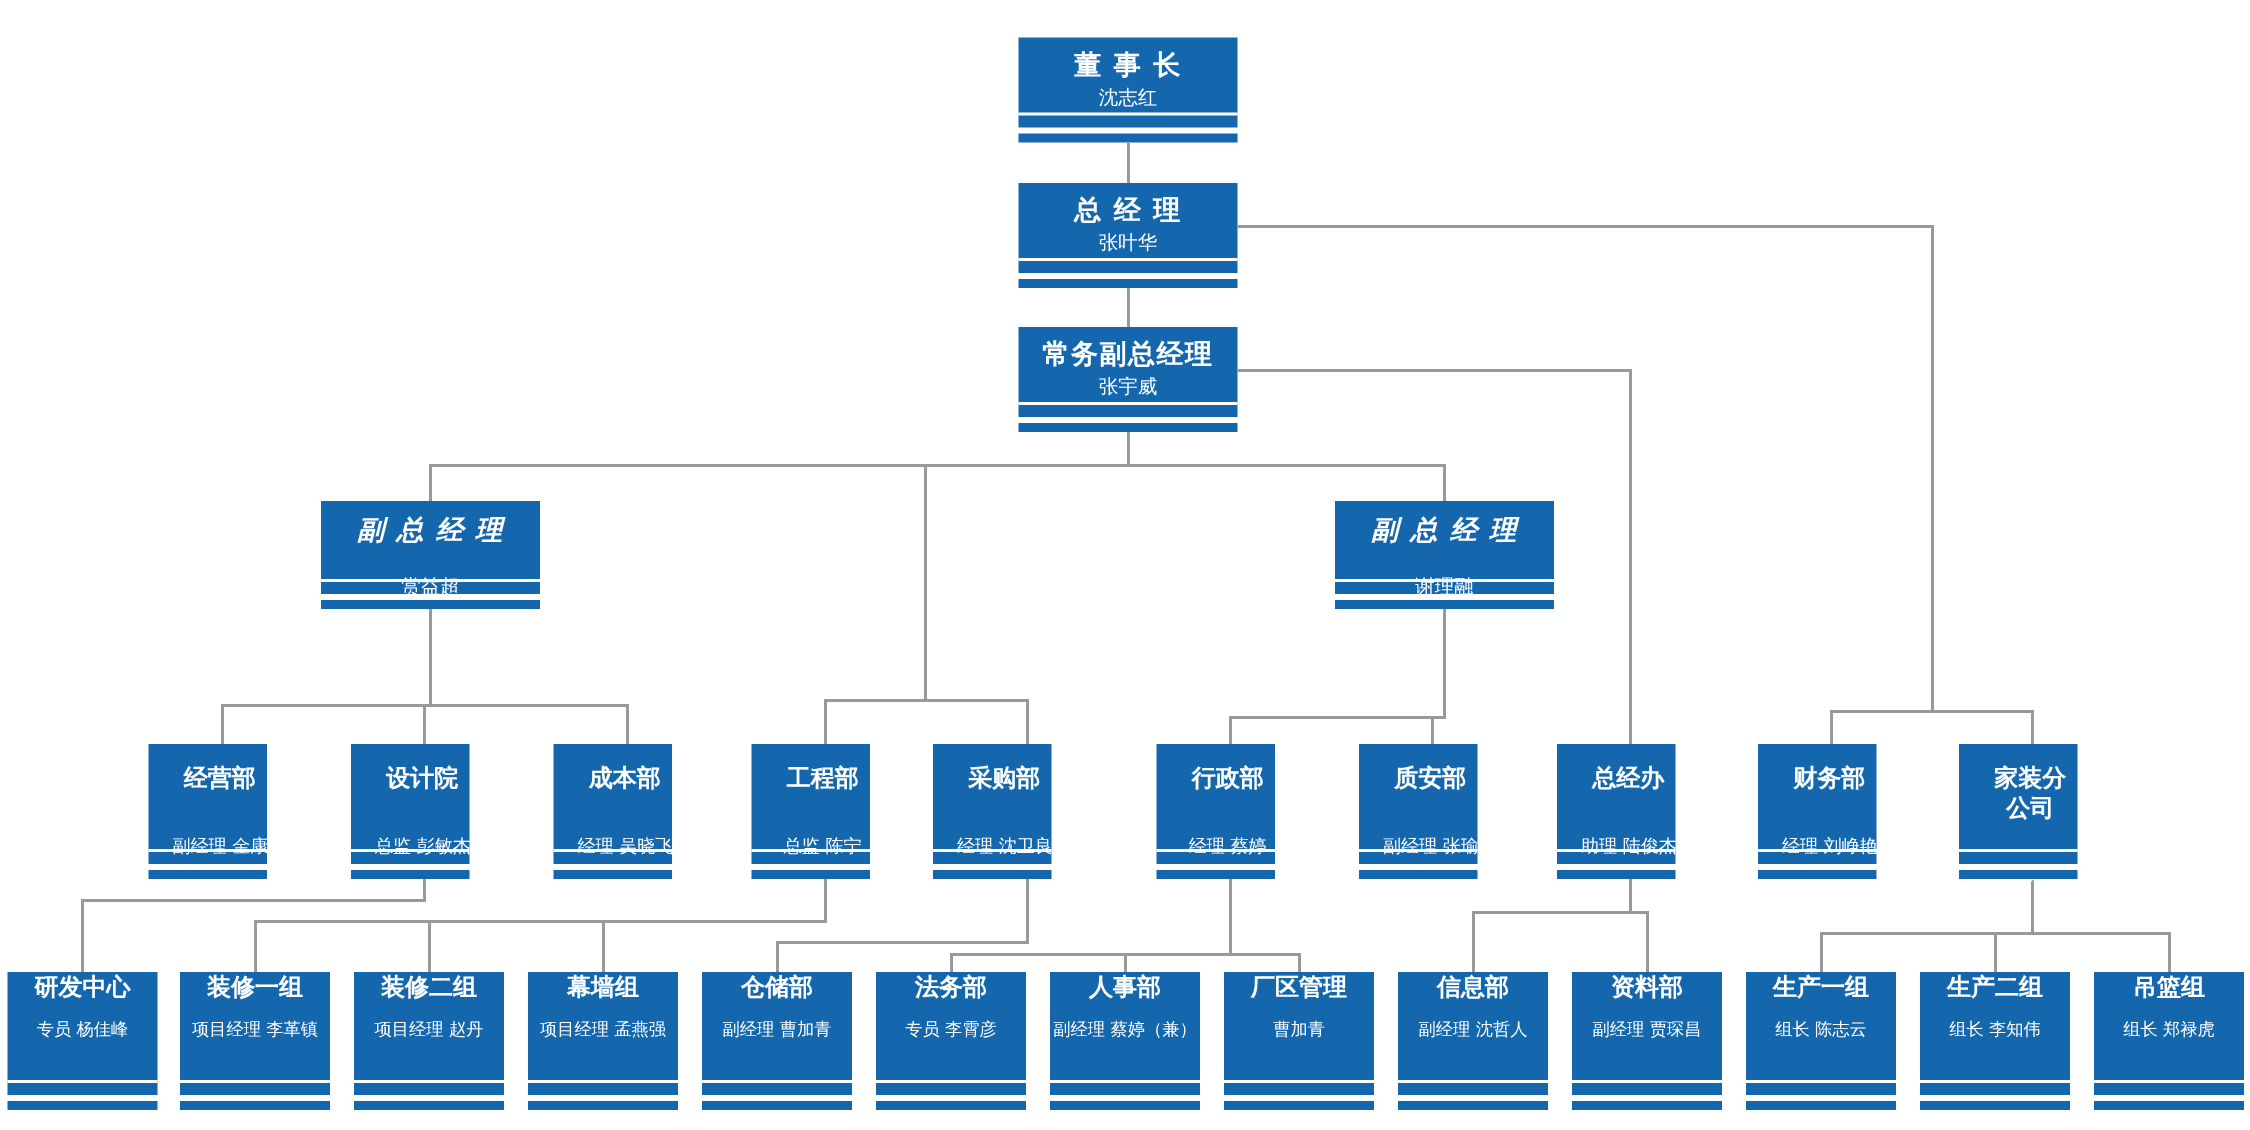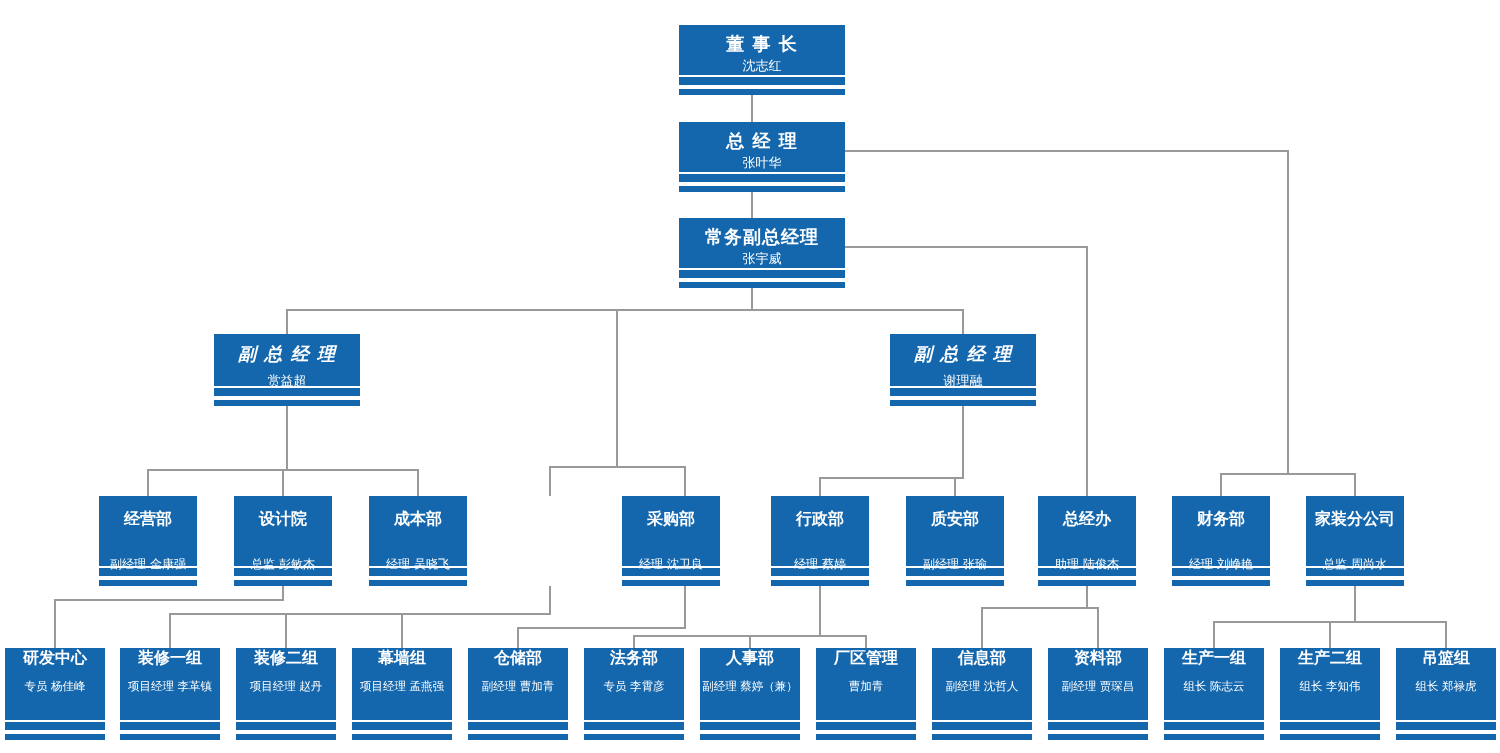--- a/index.html
+++ b/index.html
@@ -4,27 +4,27 @@
 <style>
   html,body{margin:0;padding:0;background:#ffffff;}
   .stage{position:relative;width:1500px;height:753px;background:#ffffff;overflow:hidden;
          font-family:"DejaVu Sans",sans-serif;}
   .connectors{position:absolute;left:0;top:0;}
   .connectors path{fill:none;stroke:var(--connector,#999999);stroke-width:2;shape-rendering:crispEdges;}
   .node{position:absolute;box-sizing:border-box;background:var(--node_fill,#1467ad);
         color:var(--node_text,#ffffff);text-align:center;}
   .node::before{content:"";position:absolute;left:0;right:0;bottom:8px;height:2px;background:#ffffff;}
   .node::after{content:"";position:absolute;left:0;right:0;bottom:-10px;height:6px;background:var(--node_fill,#1467ad);}
-  .top{width:166px;height:60px;padding-top:8px;}
+  .top{width:146px;height:60px;padding-top:8px;}
   .top .t{font-size:18px;font-weight:bold;line-height:22px;letter-spacing:1px;}
   .top .s{font-size:13px;line-height:15px;margin-top:3px;}
   .vp{width:146px;height:62px;padding-top:9px;}
   .vp .t{font-size:18px;font-weight:bold;line-height:22px;letter-spacing:1px;font-style:italic;}
-  .vp .s{font-size:13px;line-height:15px;margin-top:8px;}
-  .dept{width:98px;height:80px;padding-top:13px;}
+  .vp .s{font-size:13px;line-height:15px;margin-top:19px;}
+  .dept{width:79px;height:80px;padding-top:13px;padding-left:16px;}
   .dept .t{font-size:16px;font-weight:bold;line-height:20px;}
   .dept .s{font-size:12px;line-height:14px;margin-top:28px;white-space:nowrap;}
   .grp{width:100px;height:82px;}
   .grp .t{font-size:16px;font-weight:bold;line-height:20px;}
   .grp .s{font-size:11.5px;line-height:14px;margin-top:11px;white-space:nowrap;}
 </style>
 </head>
 <body>
 
 <div class="stage">
@@ -72,20 +72,24 @@
     <div class="t">经营部</div>
     <div class="s">副经理 金康强</div>
   </div>
   <div class="node dept" style="left:234px;top:496px">
     <div class="t">设计院</div>
     <div class="s">总监 彭敏杰</div>
   </div>
   <div class="node dept" style="left:369px;top:496px">
     <div class="t">成本部</div>
     <div class="s">经理 吴晓飞</div>
+  </div>
+  <div class="node dept" style="left:501px;top:496px">
+    <div class="t">工程部</div>
+    <div class="s">总监 陈宁</div>
   </div>
   <div class="node dept" style="left:622px;top:496px">
     <div class="t">采购部</div>
     <div class="s">经理 沈卫良</div>
   </div>
   <div class="node dept" style="left:771px;top:496px">
     <div class="t">行政部</div>
     <div class="s">经理 蔡婷</div>
   </div>
   <div class="node dept" style="left:906px;top:496px">

